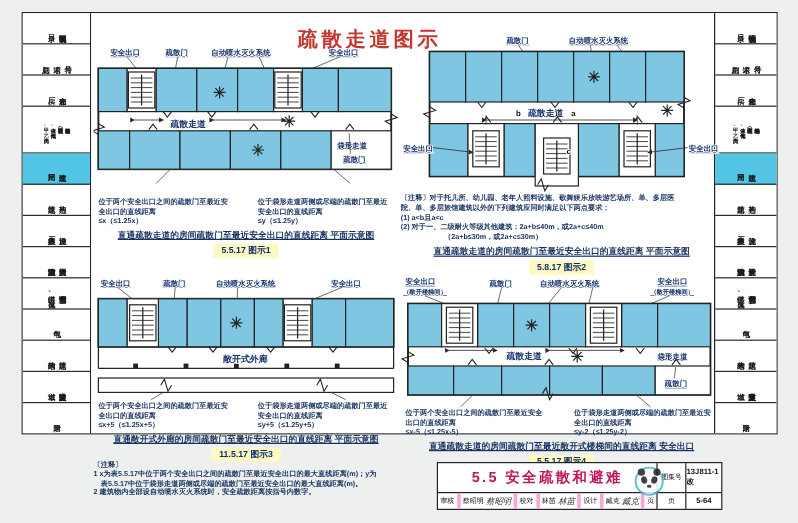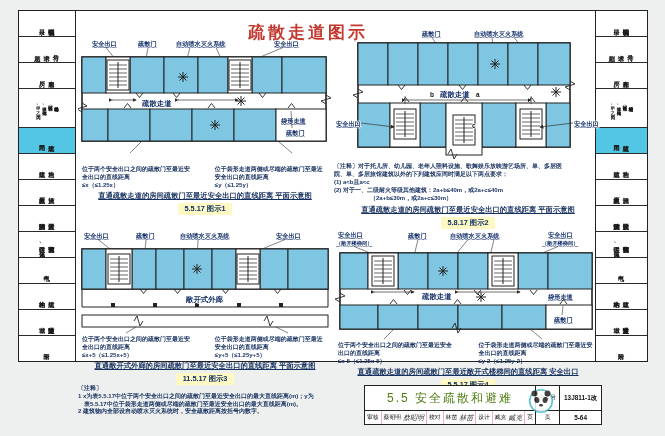--- a/index.html
+++ b/index.html
@@ -34,23 +34,23 @@
   .badge{margin:2px auto 0;width:fit-content;background:#fef9c3;color:#0d2e66;
          font-size:7.3px;font-weight:bold;padding:1px 7px;}
   .fig-note{font-size:6px;font-weight:bold;color:#16305f;line-height:1.32;white-space:pre-line;margin-top:2px;}
   .notes-bottom{position:absolute;left:2px;top:374px;width:288px;font-size:6px;font-weight:bold;
                 color:#16305f;line-height:1.3;white-space:pre-line;}
   
   .titleblock{position:absolute;left:288px;top:374px;width:238px;height:40px;border:1.5px solid #222;
               box-sizing:border-box;display:flex;background:#fff;}
   .tb-left{flex:1;display:flex;flex-direction:column;border-right:1px solid #222;}
   .tb-title{flex:1;display:flex;align-items:center;justify-content:center;font-size:12px;
-            font-weight:normal;color:#4d7c0f;letter-spacing:2px;border-bottom:1px solid #222;}
+            font-weight:bold;color:#be185d;letter-spacing:2px;border-bottom:1px solid #222;}
   .tb-sigs{height:13px;display:flex;font-size:5.8px;color:#111;}
-  .tb-sigs>div{border-right:1px solid #f9a8d4;display:flex;align-items:center;justify-content:center;
+  .tb-sigs>div{border-right:3px solid #f9a8d4;display:flex;align-items:center;justify-content:center;
                padding:0 2px;white-space:nowrap;}
   .tb-sigs>div:last-child{border-right:none;flex:1;}
   .sig{font-family:"DejaVu Serif",serif;font-style:italic;font-size:7px;color:#333;margin-left:2px;}
   .tb-right{width:76px;display:grid;grid-template-columns:24px 1fr;grid-template-rows:1fr 13px;}
   .tbr{display:flex;align-items:center;justify-content:center;font-size:5.6px;color:#111;}
   .tbr.lab{border-right:1px solid #222;}
   .tbr:nth-child(1),.tbr:nth-child(2){border-bottom:1px solid #222;}
   .tbr.val{font-weight:bold;font-size:6.4px;}
   
   .watermark{position:absolute;left:528px;top:388px;display:flex;align-items:center;gap:2px;

